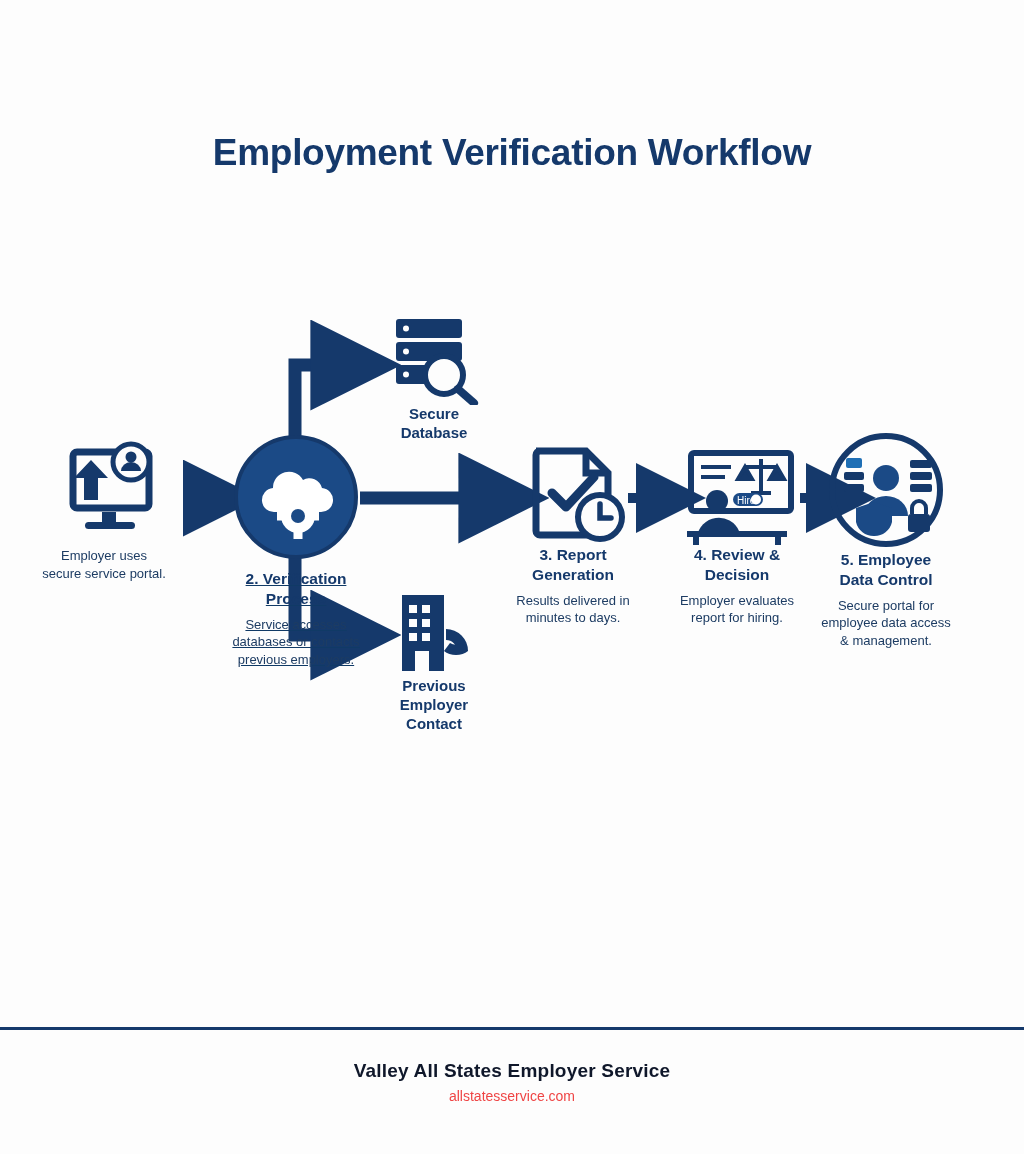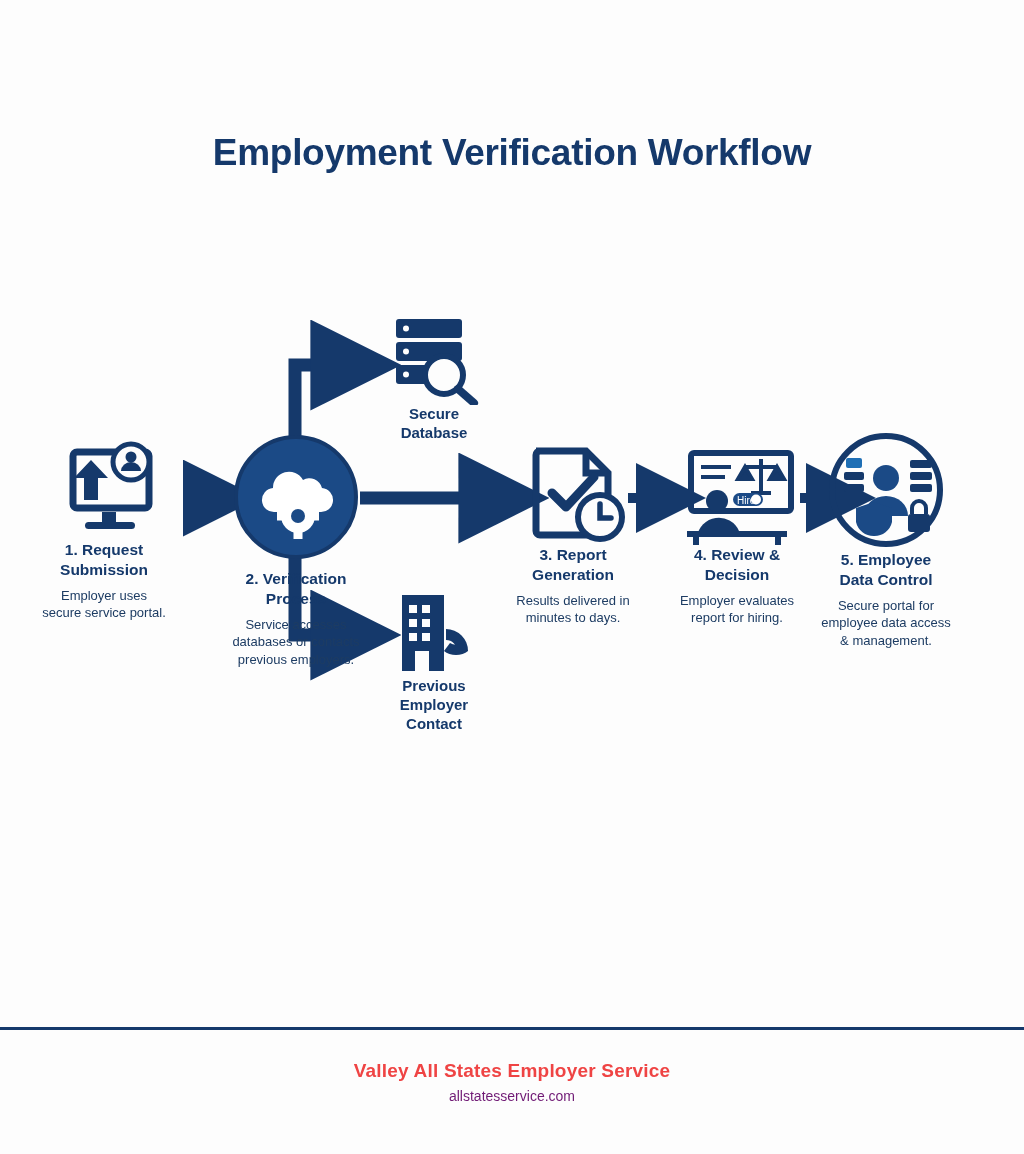--- a/index.html
+++ b/index.html
@@ -91,27 +91,27 @@
   .footer {
     position: absolute;
     top: 1060px;
     left: 0;
     width: 1024px;
     text-align: center;
   }
   .footer .company {
     font-size: 19px;
     font-weight: bold;
-    color: #ef4444;
+    color: #0f172a;
     letter-spacing: 0.2px;
   }
   .footer .site {
     margin-top: 6px;
     font-size: 14px;
-    color: #701a75;
+    color: #ef4444;
   }
 </style>
 </head>
 <body>
 
 <div class="canvas">
 
   <div class="title">Employment Verification Workflow</div>
 
   <div class="diagram">
@@ -145,25 +145,24 @@
         <svg width="118" height="100" viewBox="0 0 118 100">
           <rect x="28" y="12" width="76" height="56" rx="4" fill="none" stroke="#15396b" stroke-width="7"></rect>
           <rect x="57" y="72" width="14" height="12" fill="#15396b"></rect>
           <rect x="40" y="82" width="50" height="7" rx="3.5" fill="#15396b"></rect>
           <path d="M58,60 L58,38 L48,38 L65,20 L82,38 L72,38 L72,60 Z" fill="#15396b" transform="translate(-19,0)"></path>
           <circle cx="86" cy="22" r="18" fill="#fdfdfd" stroke="#15396b" stroke-width="5"></circle>
           <circle cx="86" cy="17" r="5.5" fill="#15396b"></circle>
           <path d="M76,31 a10,9 0 0 1 20,0 z" fill="#15396b"></path>
         </svg>
       </div>
-      <div class="label">1. Request<br>Submission</div>
       <div class="desc">Employer uses<br>secure service portal.</div>
     </div>
 
-    <div class="node" style="left:205px; top:140px; width:182px;">
+    <div class="node" style="left:205px; top:140px; width:182px;text-decoration:underline;">
       <div class="icon-box" style="height:135px;">
         <svg width="135" height="135" viewBox="0 0 135 135">
           <circle cx="67" cy="67" r="60" fill="#1b4a86"></circle>
           <circle cx="67" cy="67" r="60" fill="none" stroke="#15396b" stroke-width="4"></circle>
           <path d="M44,58 a16,16 0 0 1 30,-8 a13,13 0 0 1 19,8 a12,12 0 0 1 -2,24 H46 a12,12 0 0 1 -2,-24 z" fill="#ffffff"></path>
           <circle cx="69" cy="86" r="17" fill="#ffffff"></circle>
           <circle cx="69" cy="86" r="7" fill="#1b4a86"></circle>
           <g fill="#ffffff">
             <rect x="64.5" y="63" width="9" height="9"></rect>
             <rect x="64.5" y="100" width="9" height="9"></rect>

